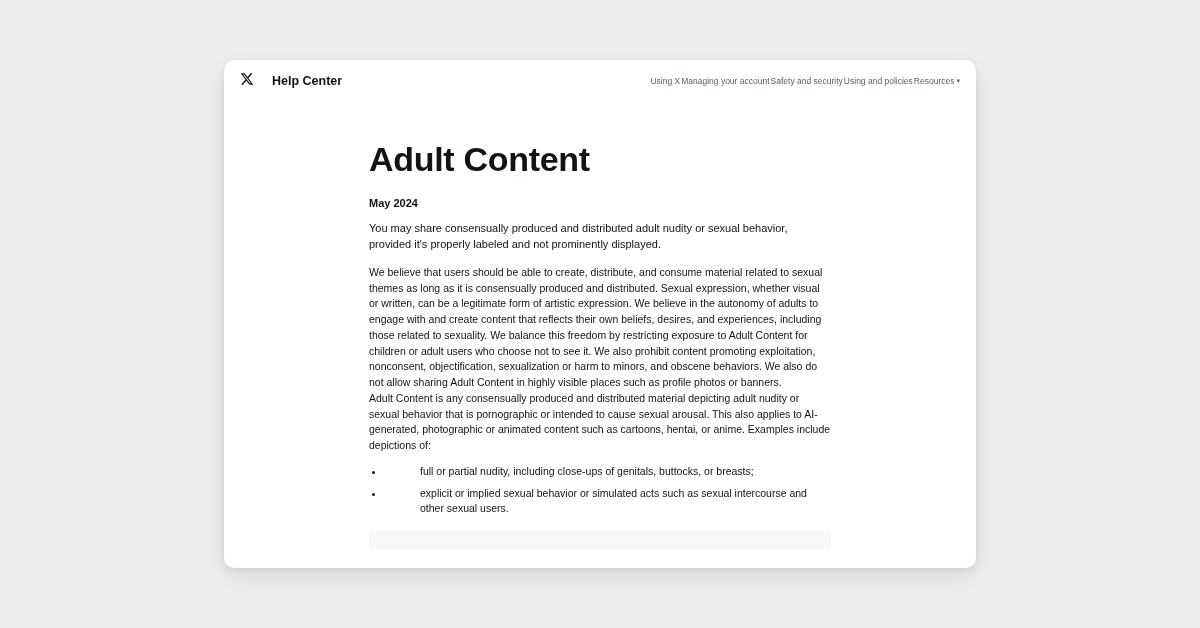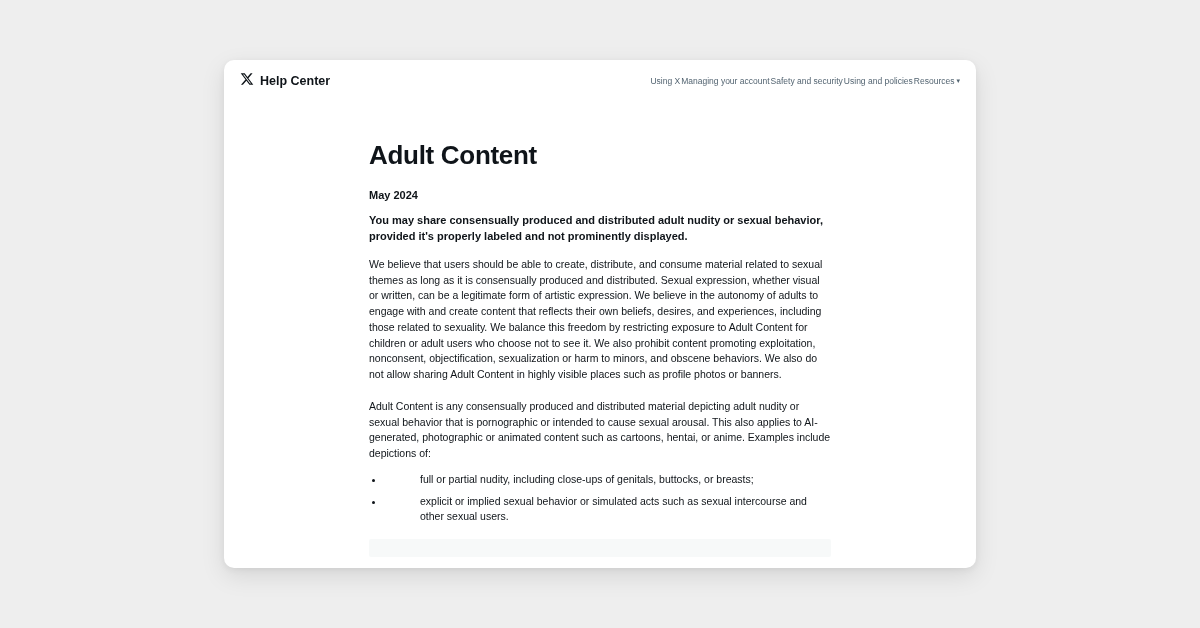--- a/index.html
+++ b/index.html
@@ -24,21 +24,21 @@
   }
   .header {
     display: flex;
     align-items: center;
     justify-content: space-between;
     padding: 12px 16px 10px 16px;
   }
   .brand {
     display: flex;
     align-items: center;
-    gap: 6px;
+    gap: 18px;
   }
   .brand svg { width: 14px; height: 14px; }
   .brand-text {
     font-weight: 700;
     font-size: 12.5px;
     color: #0f1419;
   }
   .nav {
     display: flex;
     gap: 1px;
@@ -51,41 +51,40 @@
     display: flex;
     align-items: center;
     gap: 2px;
   }
   .chev { font-size: 7px; color: #536471; }
   .content {
     padding: 40px 145px 0 145px;
     color: #0f1419;
   }
   .title {
-    font-size: 26px;
+    font-size: 34px;
     font-weight: 800;
     letter-spacing: -0.3px;
     margin-bottom: 18px;
   }
   .date {
     font-size: 11px;
     font-weight: 700;
     margin-bottom: 12px;
   }
   .lead {
     font-size: 11px;
-    font-weight: 700;
+    font-weight: 400;
     line-height: 1.45;
     margin-bottom: 12px;
   }
   .para {
     font-size: 10.5px;
     line-height: 1.5;
     color: #0f1419;
-    margin-bottom: 16px;
   }
   .h2 {
     font-size: 12.5px;
     font-weight: 700;
     margin-bottom: 10px;
     margin-top: 4px;
   }
   ul.bullets {
     list-style: disc;
     padding-left: 16px;

